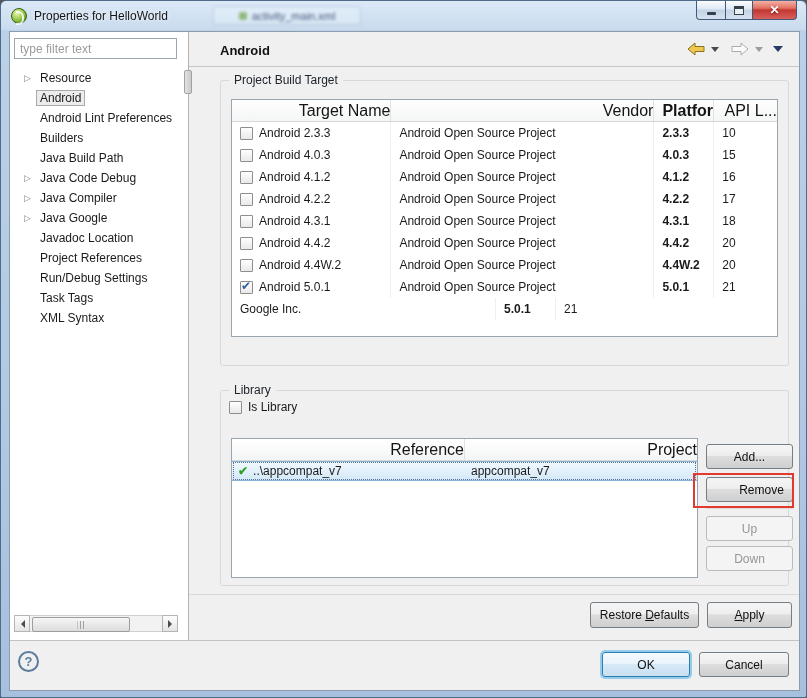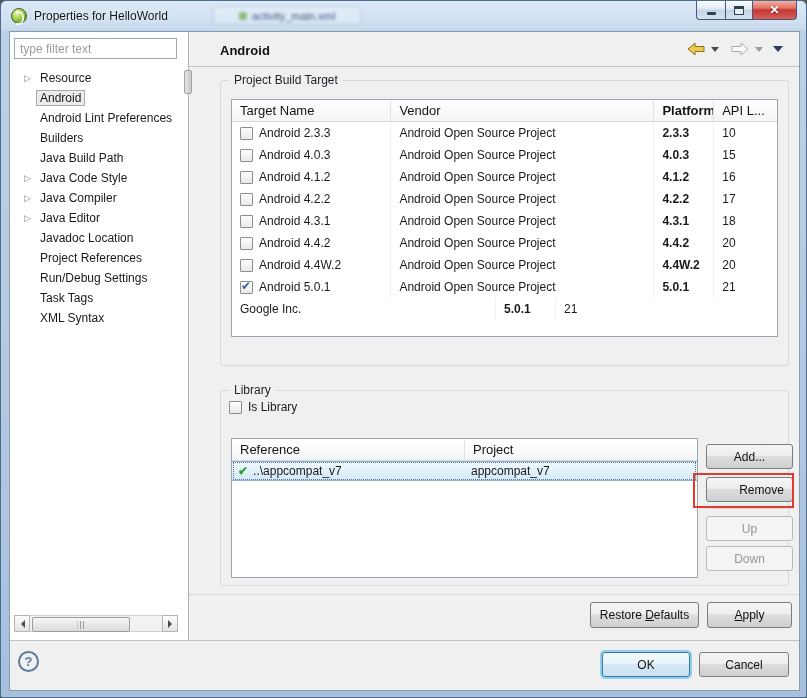--- a/index.html
+++ b/index.html
@@ -103,21 +103,21 @@
   .groupbox { position:absolute; border:1px solid #d4d9de; border-radius:3px; }
   .group1 { left:31px; top:48px; width:569px; height:286px; }
   .group2 { left:31px; top:358px; width:569px; height:196px; }
   .legend { position:absolute; top:-8px; left:8px; background:#f0f0f0; padding:0 5px; font-size:12px; color:#20262c; }
 
   
   .datatable { position:absolute; background:#fff; border:1px solid #9aa5b0; overflow:hidden; }
   .t1 { left:10px; top:18px; width:547px; height:238px; }
   .t2 { left:10px; top:47px; width:467px; height:140px; }
   .thead { display:flex; height:22px; background:linear-gradient(180deg,#ffffff,#f4f5f6); border-bottom:1px solid #d8d8d8; }
-  .th { padding-left:8px; line-height:21px; font-size:13px; color:#141414; border-right:1px solid #e2e2e2; overflow:hidden; white-space:nowrap; }
+  .th { padding-left:8px; line-height:21px; font-size:16px; color:#141414; border-right:1px solid #e2e2e2; overflow:hidden; white-space:nowrap;text-align:right; }
   .trow { display:flex; height:22px; align-items:center; }
   .tcell { height:22px; display:flex; align-items:center; padding-left:8px; border-right:1px solid #efefef; font-size:12px; white-space:nowrap; overflow:hidden; }
   .c1 { width:160px; } .c2 { width:264px; } .c3 { width:60px;font-weight:bold; } .c4 { width:63px; border-right:none; }
   .r1 { width:234px; } .r2 { width:233px; border-right:none; }
 
   .cb {
     width:13px; height:13px; min-width:13px; border:1px solid #8e8e8e; border-radius:1px;
     background:linear-gradient(180deg,#fefefe,#e9e9e9); position:relative; margin-right:6px; cursor:pointer;
   }
   .cb.checked::after { content:"✔"; position:absolute; left:0px; top:-3px; font-size:12px; color:#35629c; }
@@ -190,23 +190,23 @@
   <div class="dialog">
 
     <div class="sidebar">
       <input class="filter-input" type="text" placeholder="type filter text" style="">
       <div class="tree">
           <div class="tree-item"><span class="twisty">▷</span><span class="tree-label">Resource</span></div>
           <div class="tree-item"><span class="tree-label selected">Android</span></div>
           <div class="tree-item"><span class="tree-label">Android Lint Preferences</span></div>
           <div class="tree-item"><span class="tree-label">Builders</span></div>
           <div class="tree-item"><span class="tree-label">Java Build Path</span></div>
-          <div class="tree-item"><span class="twisty">▷</span><span class="tree-label">Java Code Style</span></div>
+          <div class="tree-item"><span class="twisty">▷</span><span class="tree-label">Java Code Debug</span></div>
           <div class="tree-item"><span class="twisty">▷</span><span class="tree-label">Java Compiler</span></div>
-          <div class="tree-item"><span class="twisty">▷</span><span class="tree-label">Java Editor</span></div>
+          <div class="tree-item"><span class="twisty">▷</span><span class="tree-label">Java Google</span></div>
           <div class="tree-item"><span class="tree-label">Javadoc Location</span></div>
           <div class="tree-item"><span class="tree-label">Project References</span></div>
           <div class="tree-item"><span class="tree-label">Run/Debug Settings</span></div>
           <div class="tree-item"><span class="tree-label">Task Tags</span></div>
           <div class="tree-item"><span class="tree-label">XML Syntax</span></div>
         </div>
       <div class="hscroll">
         <div class="sb-btn">
             <span class="tri-left"></span>
           </div>

